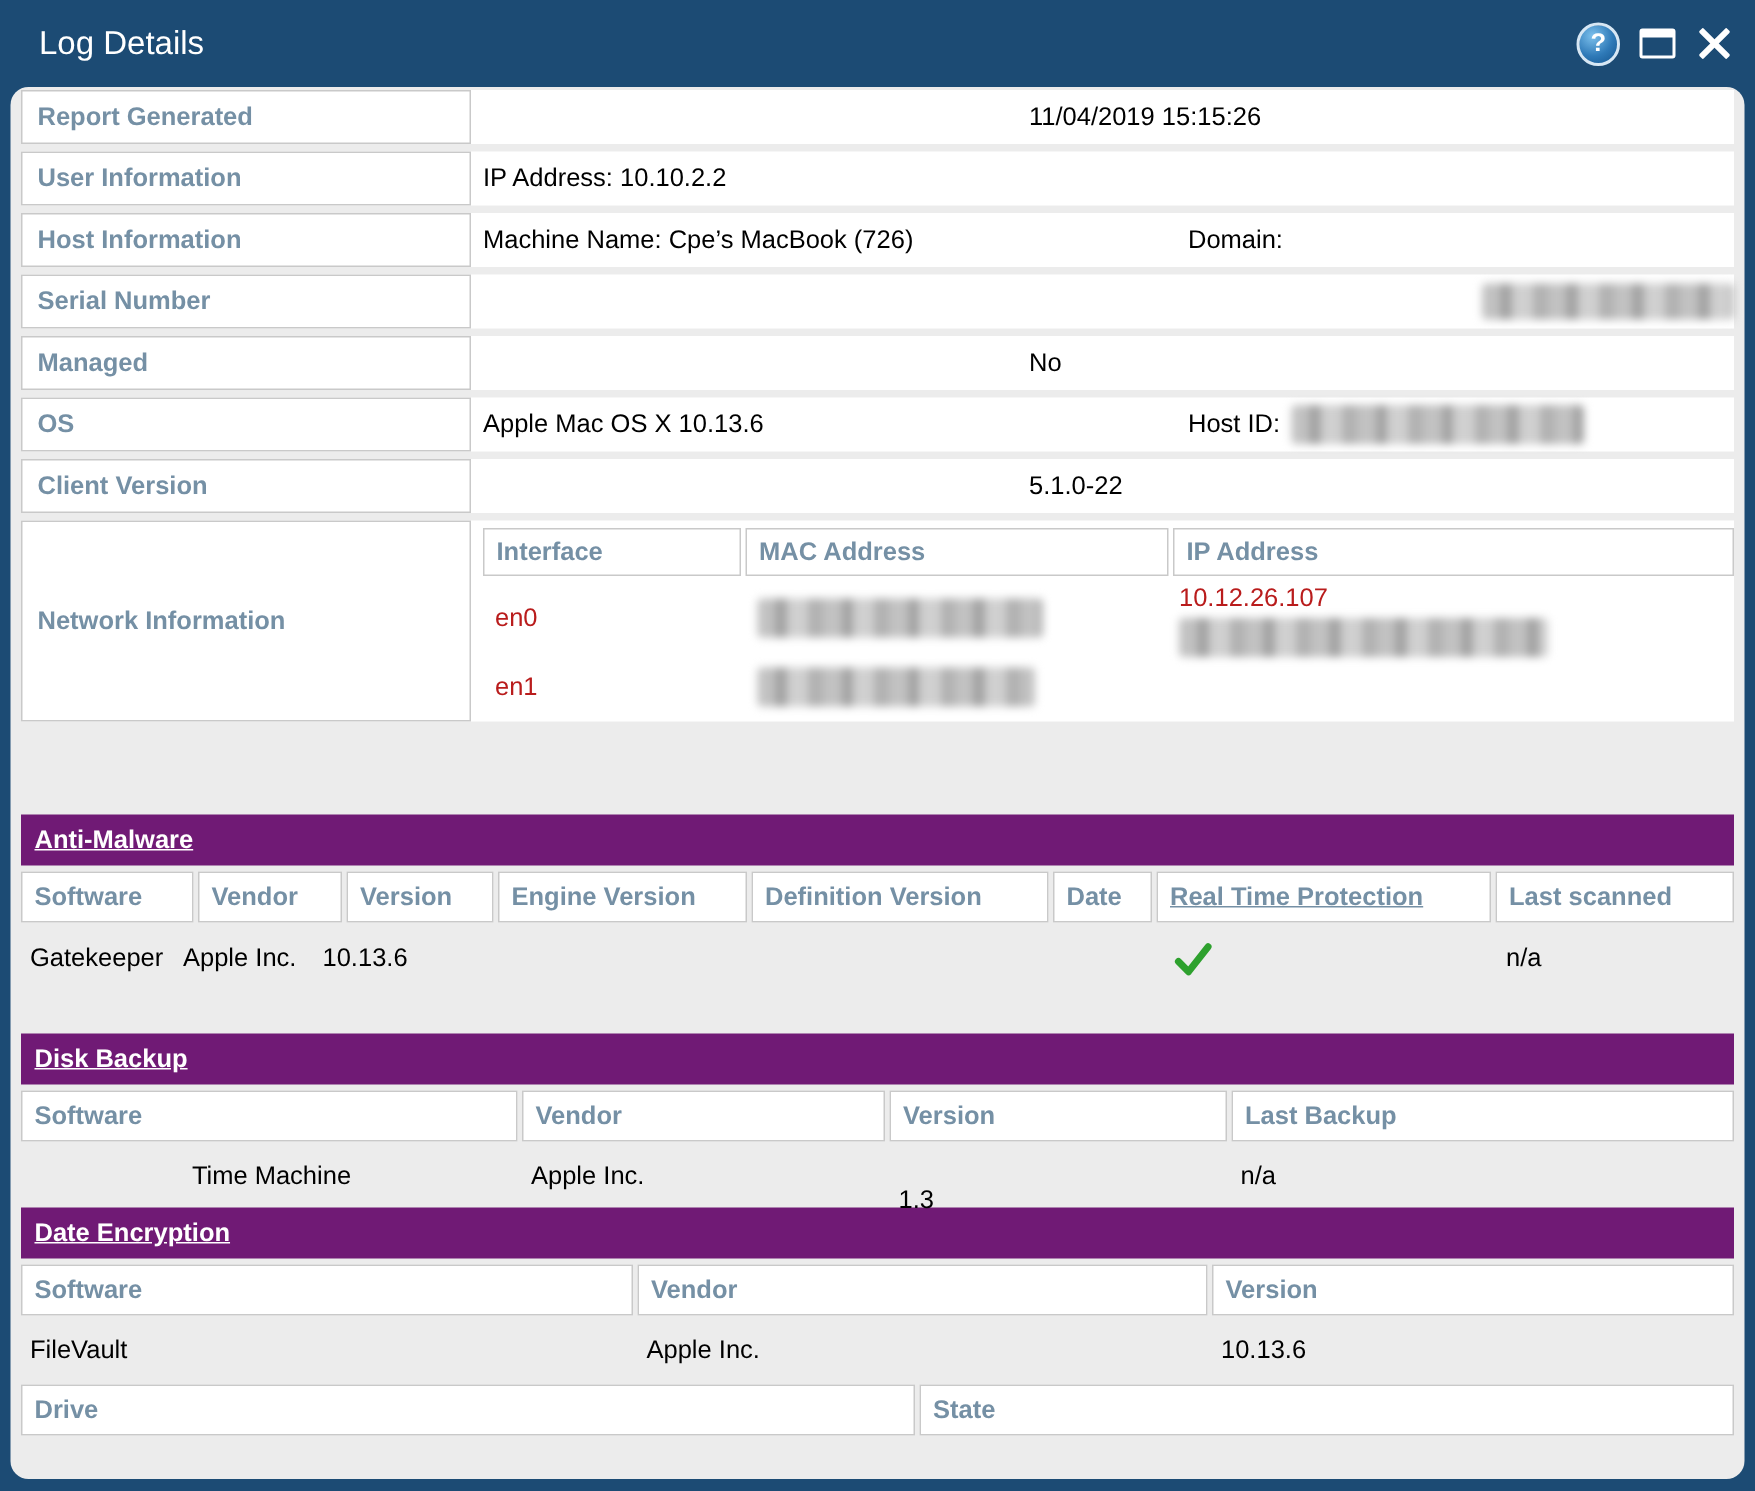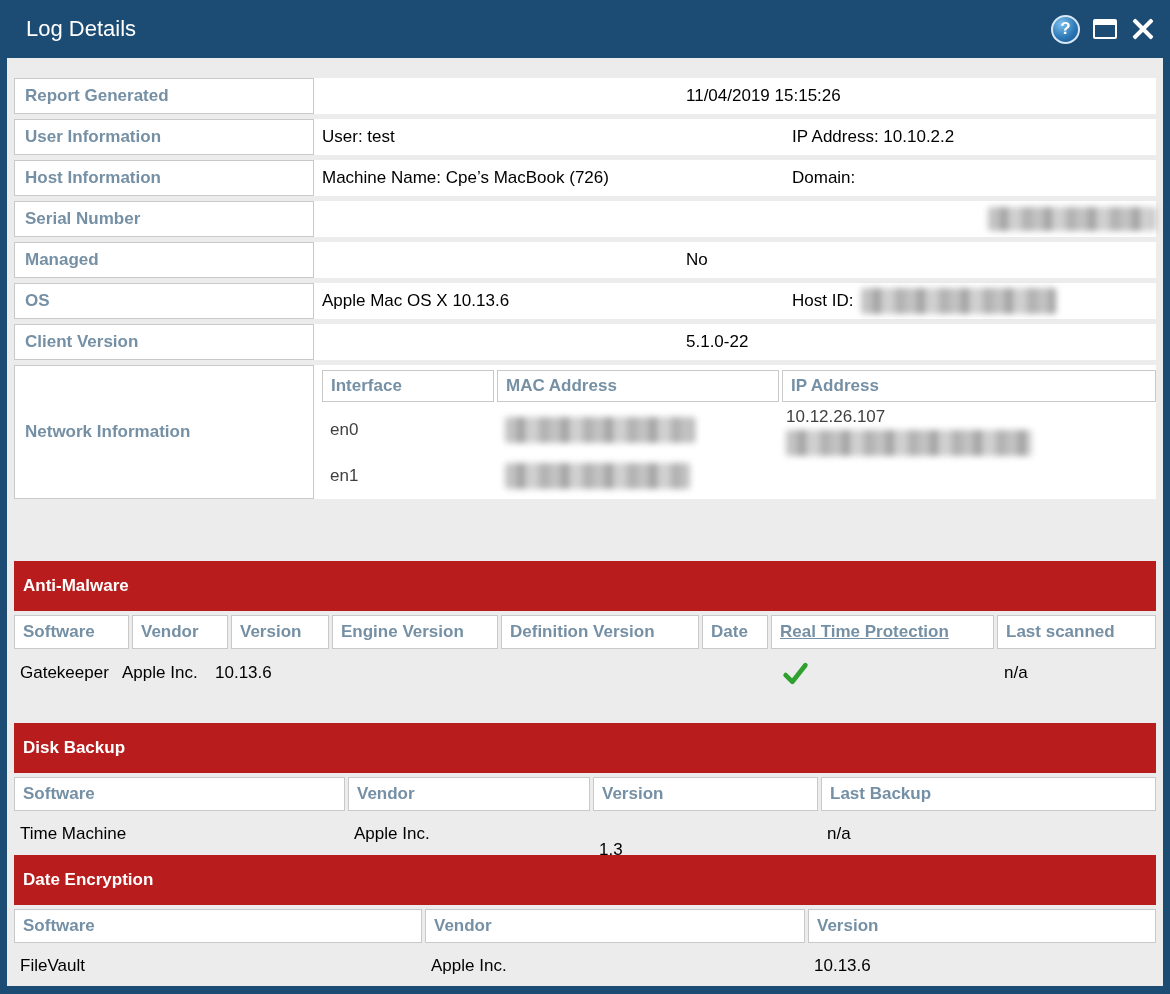--- a/index.html
+++ b/index.html
@@ -47,22 +47,23 @@
     width: 26px; height: 4px; background: #fff; border-radius: 1px;
   }
   .icon-close::before { transform: rotate(45deg); }
   .icon-close::after  { transform: rotate(-45deg); }
 
   
   .content {
     flex: 1;
     margin: 0 7px 8px 7px;
     background: #ececec;
-    padding: 20px 7px 0 7px;
+    padding: 2px 7px 0 7px;
     overflow: hidden;
+    border-radius: 12px;
   }
 
   
   .info-row {
     display: flex; align-items: stretch;
     height: 36px; margin-bottom: 5px;
     background: #fff;
   }
   .label-cell {
     flex: 0 0 300px; width: 300px;
@@ -85,44 +86,44 @@
   .net-header { display: flex; gap: 3px; flex: 0 0 32px; height: 32px; }
   .hcell {
     background: #fff; border: 1px solid #c9c9c9;
     color: #7590a5; font-weight: bold; font-size: 17px;
     display: flex; align-items: center; padding: 0 8px;
     overflow: hidden; white-space: nowrap;
   }
   .c-int { flex: 0 0 172px; width: 172px; }
   .c-mac { flex: 0 0 282px; width: 282px; }
   .c-ip  { flex: 1; }
-  .net-row { display: flex; gap: 3px; font-size: 17px; color: #404040; }
+  .net-row { display: flex; gap: 3px; font-size: 17px; color: #b91c1c; }
   .net-row .ncell { display: flex; align-items: center; padding: 0 0 0 8px; }
   .net-row.r1 { height: 56px; }
   .net-row.r2 { height: 36px; }
   .net-row.r1 .c-ip { flex-direction: column; align-items: flex-start; justify-content: center; padding: 2px 0 0 4px; }
 
   
   .redacted {
     display: inline-block;
     background: repeating-linear-gradient(90deg,#c2c2c2 0 12px,#a3a3a3 12px 20px,#d0d0d0 20px 34px,#b2b2b2 34px 44px);
     filter: blur(3px);
     border-radius: 3px;
   }
   .red-serial { width: 168px; height: 24px; }
   .red-hostid { width: 195px; height: 26px; }
   .red-mac1   { width: 190px; height: 26px; }
   .red-mac2   { width: 185px; height: 26px; }
   .red-ip2    { width: 246px; height: 26px; margin-top: 3px; }
 
   
   .section-bar {
-    height: 50px; background: #b91c1c; color: #fff;
+    height: 34px; background: #701a75; color: #fff;
     font-weight: bold; font-size: 17px;
-    display: flex; align-items: center; padding: 0 9px;
+    display: flex; align-items: center; padding: 0 9px; text-decoration: underline;
   }
   .am-bar { margin-top: 62px; }
   .db-bar { margin-top: 30px; }
   .de-bar { margin-top: 2px; }
 
   
   .header-row { display: flex; gap: 3px; height: 34px; margin-top: 4px; }
 
   
   .am-c0 { flex: 0 0 115px; } .am-c1 { flex: 0 0 96px; } .am-c2 { flex: 0 0 98px; }
@@ -134,21 +135,21 @@
   .amd-software { flex: 0 0 102px; }
   .amd-vendor   { flex: 0 0 93px; }
   .amd-version  { flex: 1; }
   .amd-rtp      { flex: 0 0 223px; padding-left: 8px; display: flex; align-items: center; }
   .amd-last     { flex: 0 0 159px; padding-left: 7px; }
 
   
   .db-c0 { flex: 0 0 331px; } .db-c1 { flex: 0 0 242px; } .db-c2 { flex: 0 0 225px; } .db-c3 { flex: 1; }
   .db-data { height: 38px; margin-top: 4px; }
   .db-data .dcell { padding: 0 6px; }
-  .dbd-c0 { flex: 0 0 334px; } .dbd-c1 { flex: 0 0 245px; } .dbd-c2 { flex: 0 0 228px; margin-top: 32px; } .dbd-c3 { flex: 1; }
+  .dbd-c0 { flex: 0 0 334px; text-align: center; } .dbd-c1 { flex: 0 0 245px; } .dbd-c2 { flex: 0 0 228px; margin-top: 32px; } .dbd-c3 { flex: 1; }
 
   
   .de-c0 { flex: 0 0 408px; } .de-c1 { flex: 0 0 380px; } .de-c2 { flex: 1; }
   .de-data { height: 38px; margin-top: 4px; }
   .de-data .dcell { padding: 0 6px; }
   .ded-c0 { flex: 0 0 411px; } .ded-c1 { flex: 0 0 383px; } .ded-c2 { flex: 1; }
 
   
   .dr-c0 { flex: 0 0 596px; } .dr-c1 { flex: 1; }
   .drive-header { margin-top: 4px; }
@@ -174,21 +175,20 @@
     <div class="info-row">
       <div class="label-cell">Report Generated</div>
       <div class="value-area">
         <span class="value-main">11/04/2019 15:15:26</span>
       </div>
     </div>
 
     <div class="info-row">
       <div class="label-cell">User Information</div>
       <div class="value-area">
-        <span class="value-main">User: test</span>
         <span class="value-second">IP Address: 10.10.2.2</span>
       </div>
     </div>
 
     <div class="info-row">
       <div class="label-cell">Host Information</div>
       <div class="value-area">
         <span class="value-main">Machine Name: Cpe’s MacBook (726)</span>
         <span class="value-second">Domain:</span>
       </div>

